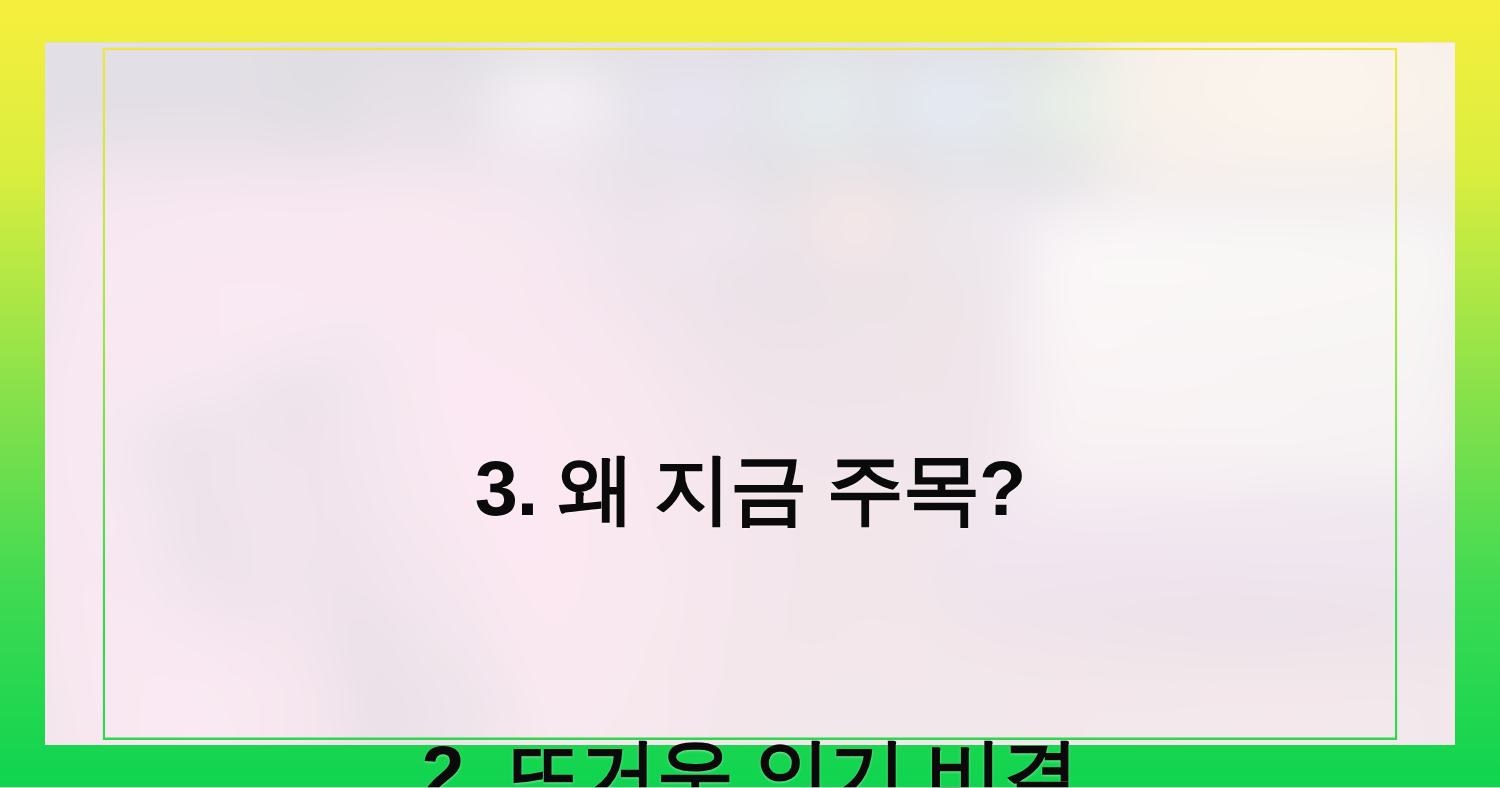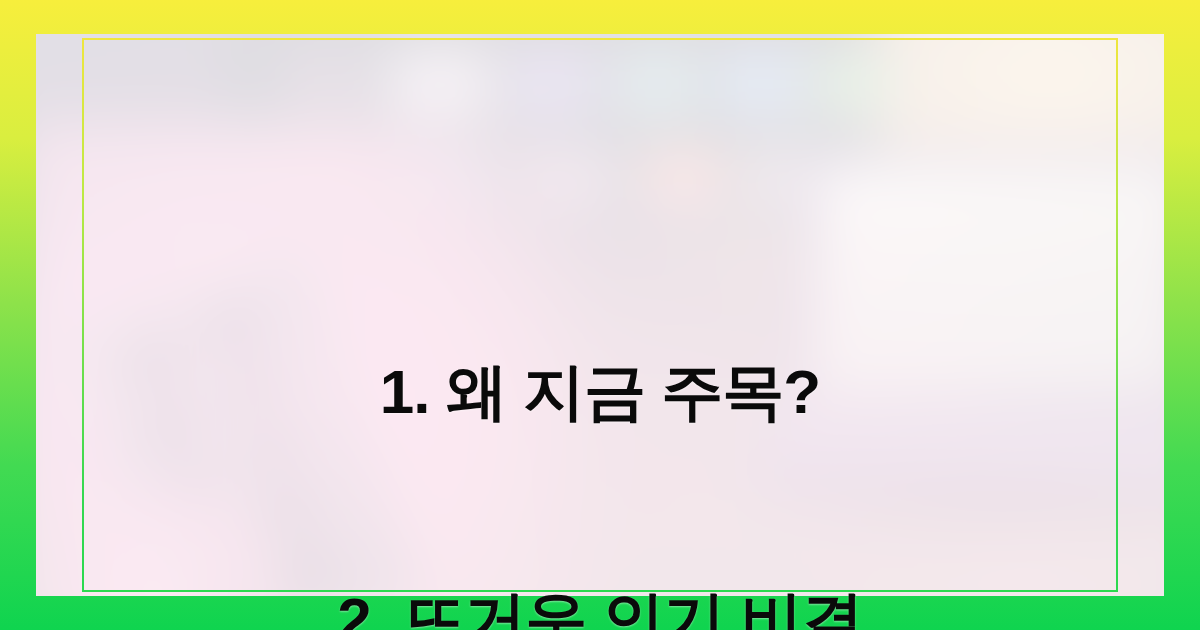--- a/index.html
+++ b/index.html
@@ -220,18 +220,18 @@
       </div>
 
       <div class="p-tint"></div>
       <div class="p-wash"></div>
     </div>
 
     <div class="inner-frame"></div>
   </div>
 
   <div class="headline">
-    <span class="ln">1. 왜 지금 주목?</span>
+    <span class="ln">3. 왜 지금 주목?</span>
     <span class="ln">2. 뜨거운 인기 비결</span>
     
   </div>
 
 </div>
 
 </body></html>

